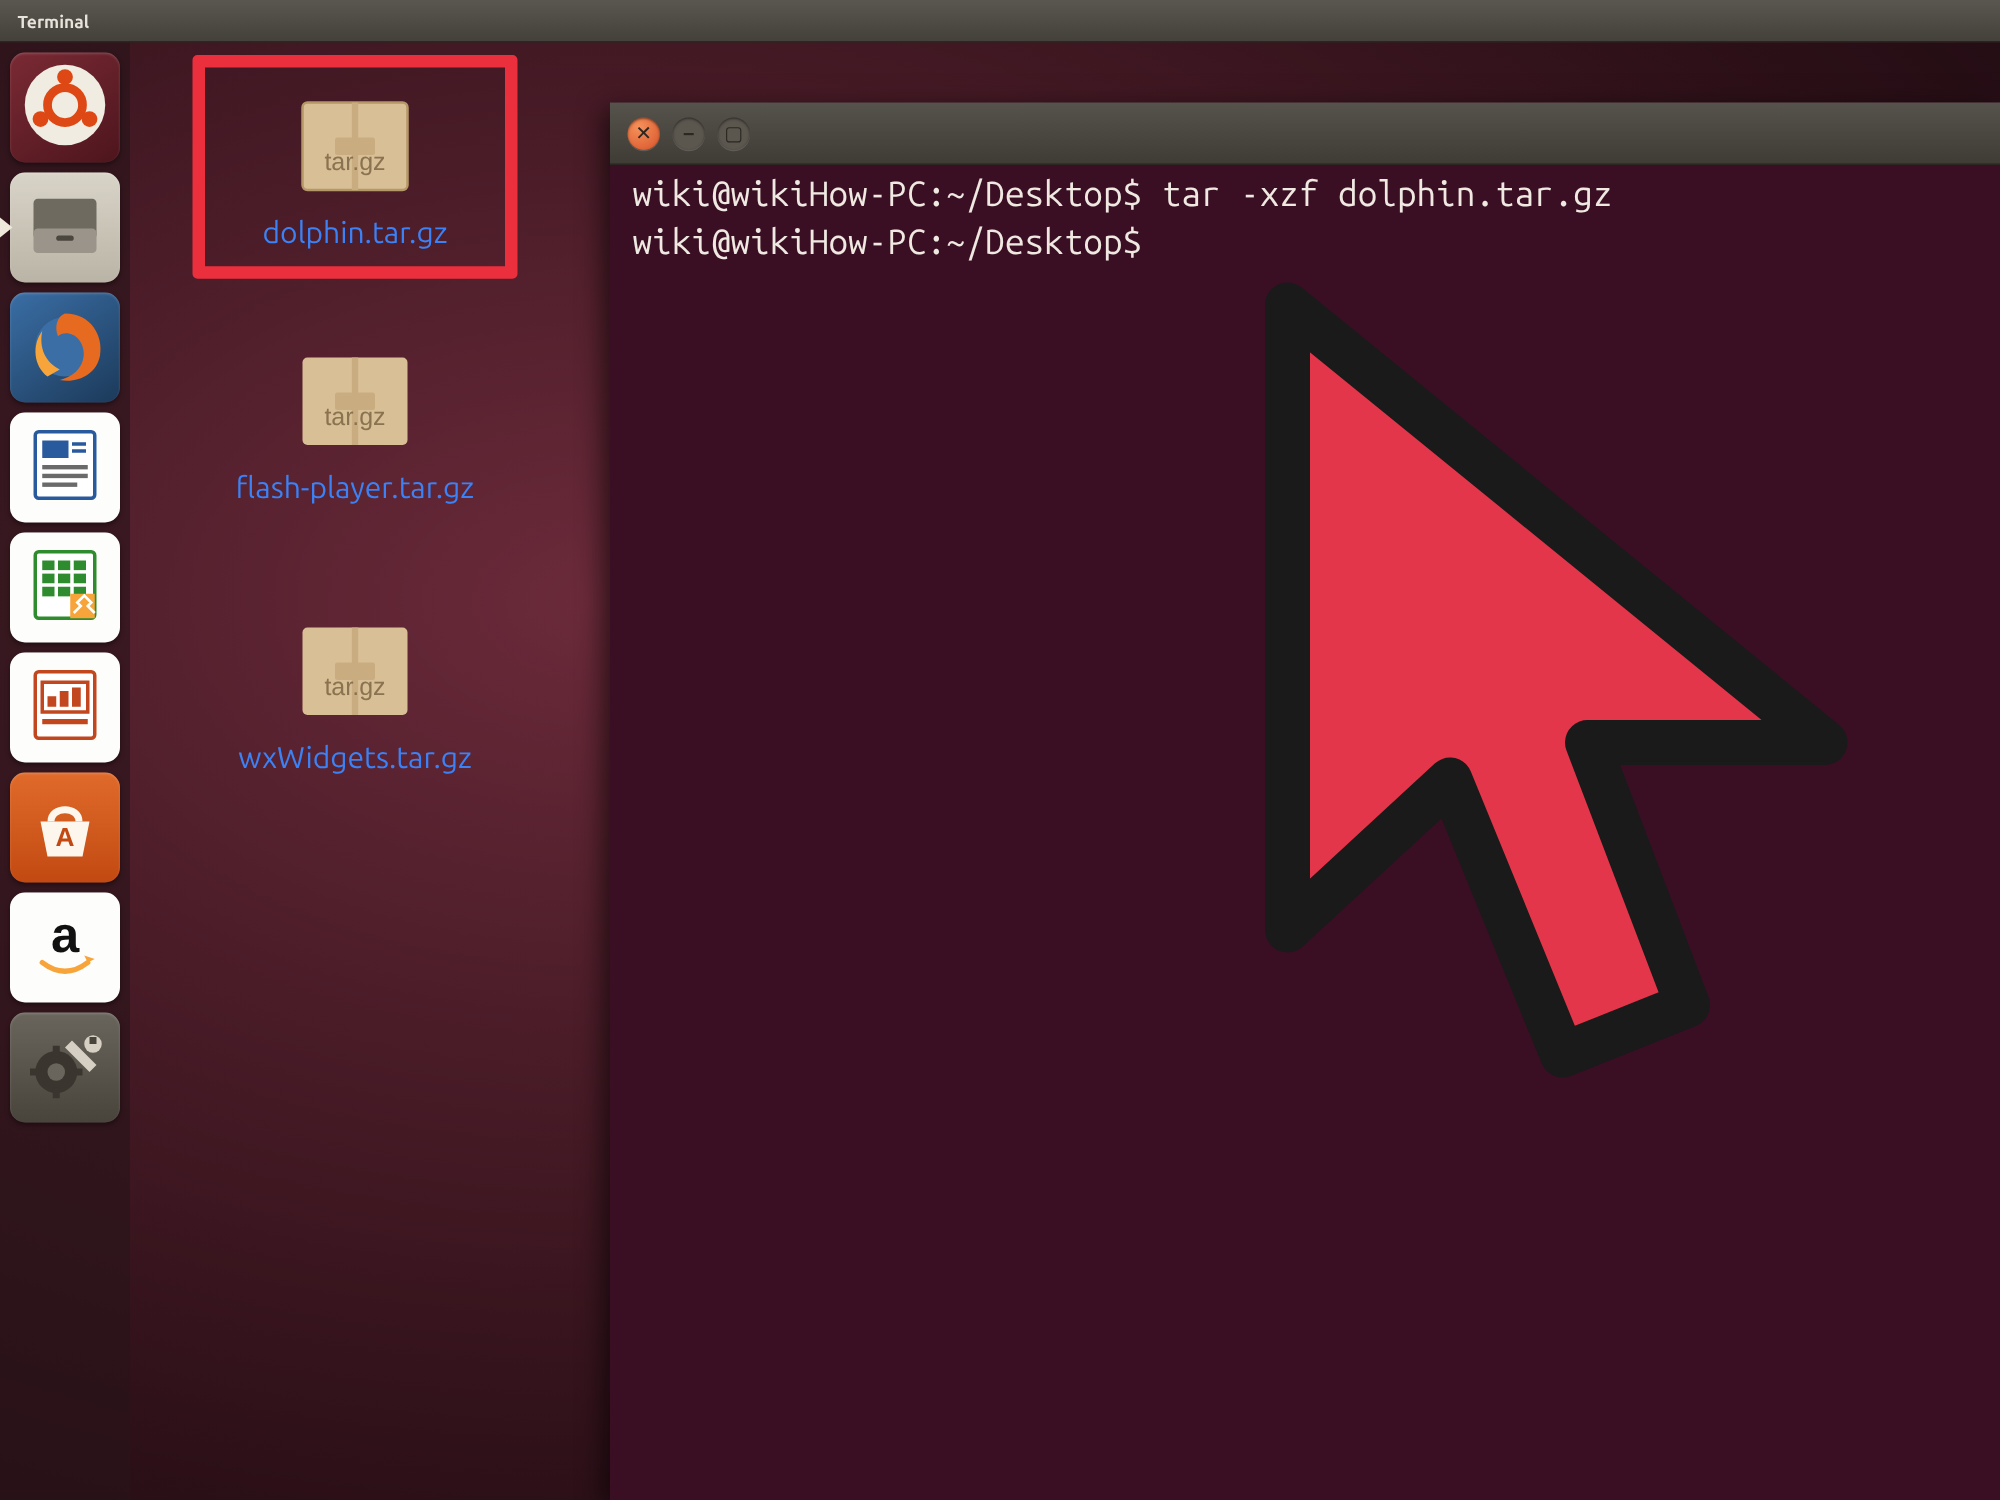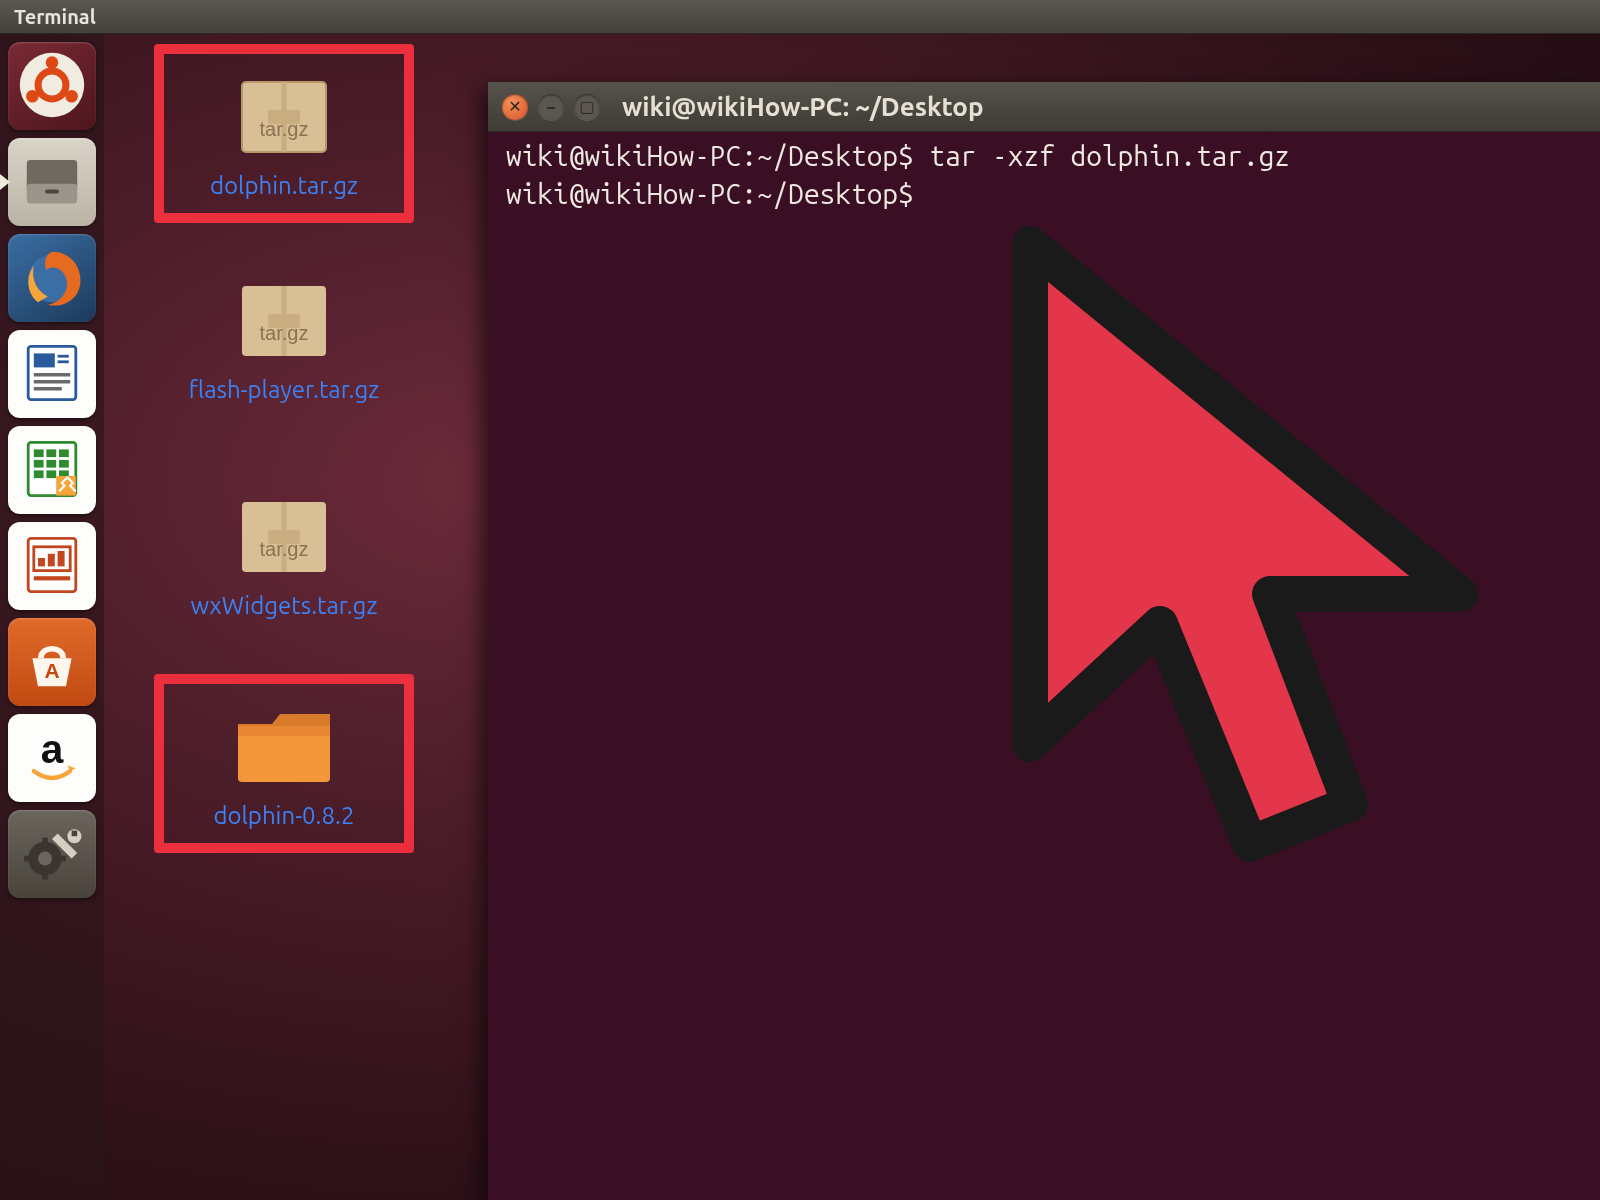--- a/index.html
+++ b/index.html
@@ -14,21 +14,21 @@
   .topbar {
     position: absolute;
     top: 0; left: 0; right: 0;
     height: 34px;
     background: linear-gradient(#5a5650, #44403a);
     border-bottom: 1px solid #2a2722;
     display: flex;
     align-items: center;
     padding-left: 14px;
     color: #e8e4dc;
-    font-size: 20px;
+    font-size: 14px;
     font-weight: bold;
   }
   .launcher {
     position: absolute;
     top: 34px;
     left: 0;
     width: 104px;
     bottom: 0;
     background: rgba(40,20,25,0.6);
     display: flex;
@@ -282,43 +282,32 @@
       <svg viewBox="0 0 120 100">
           <rect x="18" y="18" width="84" height="70" rx="4" fill="#d9bf96"></rect>
           <line x1="60" y1="18" x2="60" y2="88" stroke="#c9ad80" stroke-width="5"></line>
           <rect x="44" y="46" width="32" height="14" rx="2" fill="#c9ad80"></rect>
           <text x="60" y="72" text-anchor="middle" font-size="20" fill="#8a7350" font-family="sans-serif">tar.gz</text>
         </svg>
     </div>
     <div>wxWidgets.tar.gz</div>
   </div>
 
-  <div class="dicon hl" style="top:640px;left:50px;">
-    <div class="pic">
-      <svg viewBox="0 0 120 100">
-          <path d="M14 30 L48 30 L56 20 L106 20 L106 32 L14 32 Z" fill="#d87a2a"></path>
-          <rect x="14" y="32" width="92" height="56" rx="4" fill="#f4963a"></rect>
-          <rect x="14" y="32" width="92" height="10" fill="#e88834"></rect>
-        </svg>
-    </div>
-    <div>dolphin-0.8.2</div>
-  </div>
 
   <div class="term-window">
     <div class="term-titlebar">
       <div class="wbtn close">
           <span>✕</span>
         </div>
       <div class="wbtn">
           <span>–</span>
         </div>
       <div class="wbtn">
           <span>▢</span>
         </div>
-      <span style="margin-left:12px;">wiki@wikiHow-PC: ~/Desktop</span>
     </div>
     <div class="term-body"><span>wiki@wikiHow-PC:~/Desktop$ tar -xzf dolphin.tar.gz</span>
 <span>wiki@wikiHow-PC:~/Desktop$</span></div>
   </div>
 
   <div class="big-cursor">
     <svg viewBox="0 0 560 700">
       <path d="M60 40 L60 540 L190 420 L280 640 L380 600 L300 390 L490 390 Z" fill="#e4364a" stroke="#1a1a1a" stroke-width="36" stroke-linejoin="round"></path>
     </svg>
   </div>

